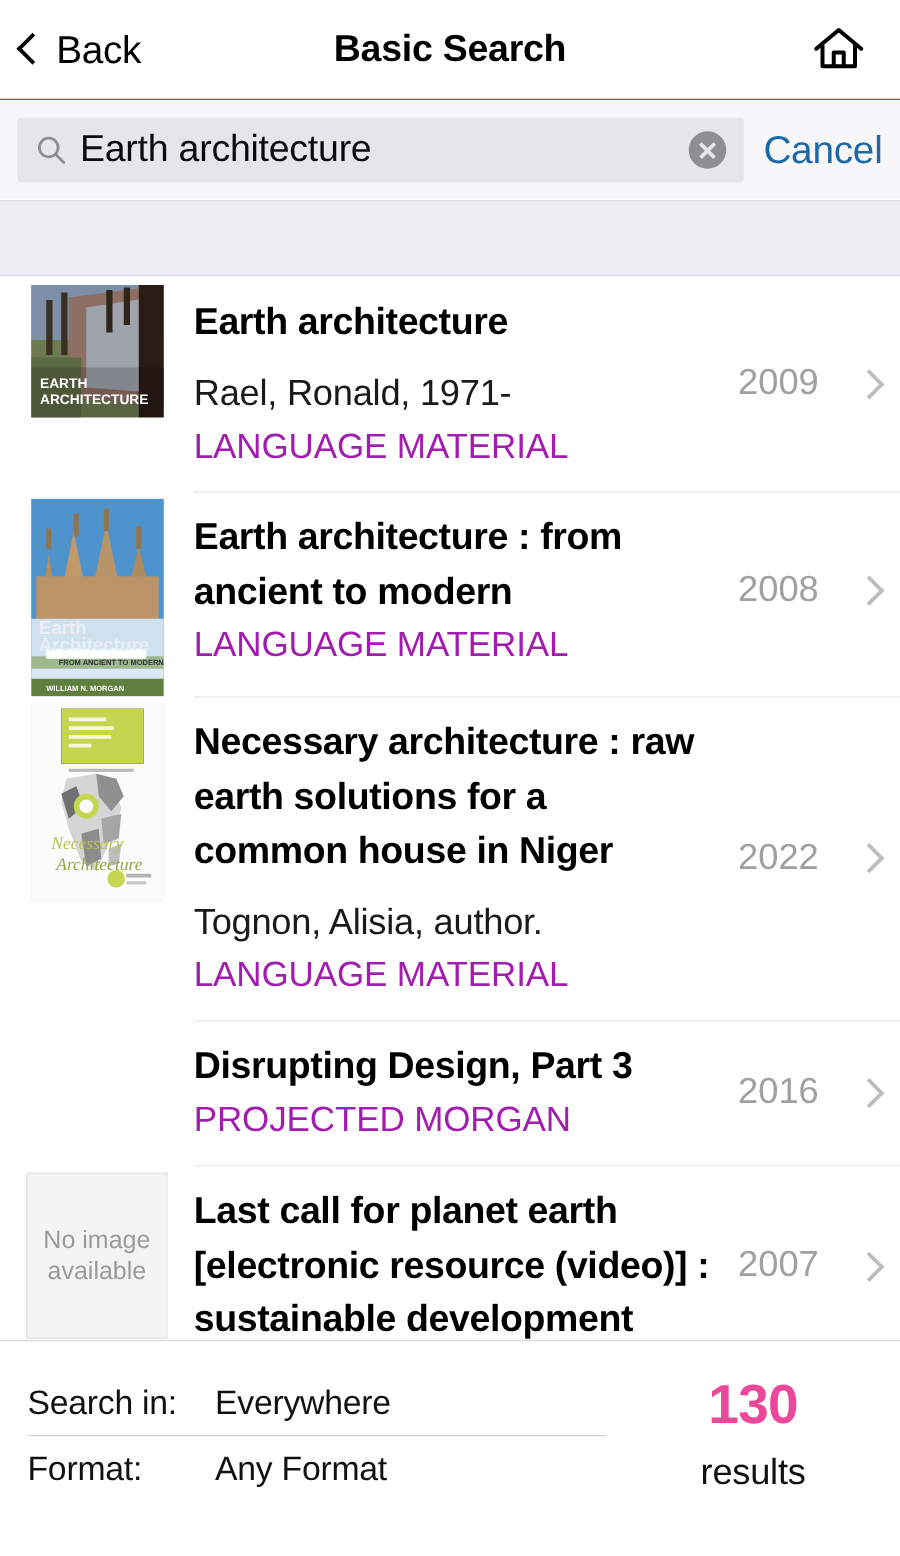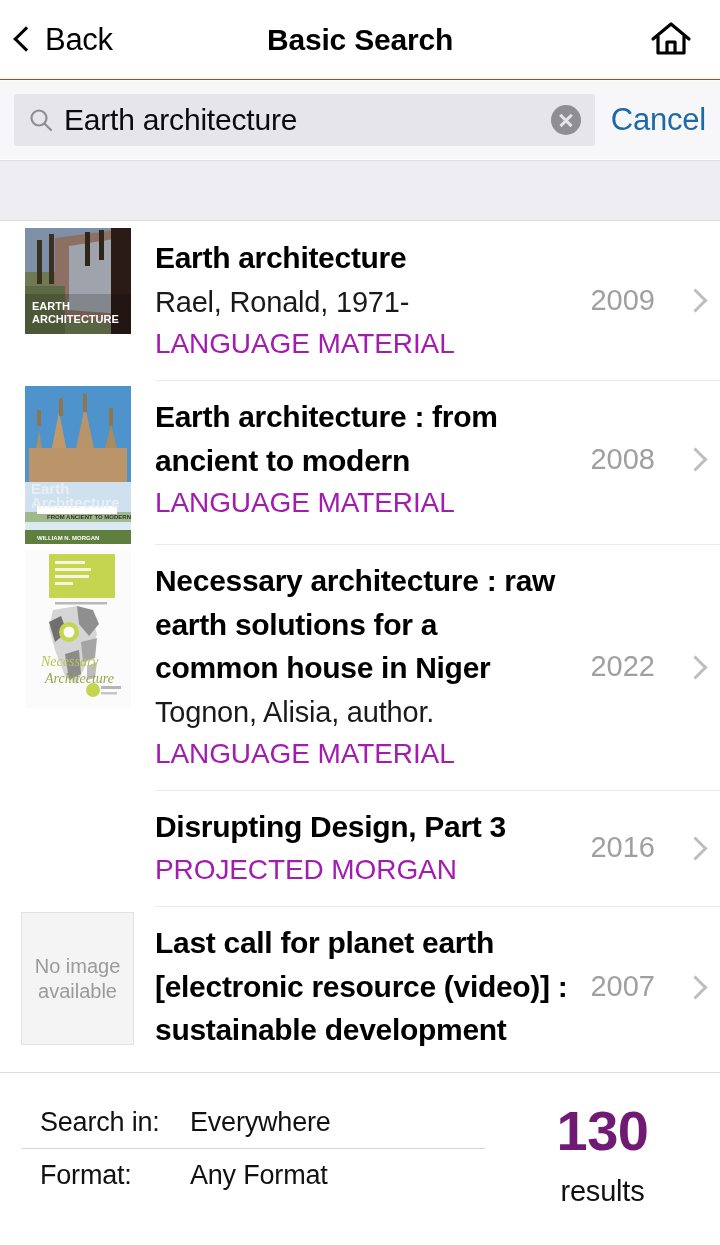--- a/index.html
+++ b/index.html
@@ -202,21 +202,21 @@
     font-weight: bold;
     color: #000;
     line-height: 1.45;
     letter-spacing: -0.3px;
   }
   .r-author {
     font-size: 29px;
     color: #1a1a1a;
     line-height: 1.45;
     letter-spacing: -0.2px;
-    margin-top: 1px;
+    margin-top: 14px;
   }
   .r-type {
     font-size: 28px;
     color: #a21caf;
     line-height: 1.45;
     letter-spacing: -0.1px;
     margin-top: 1px;
   }
   .meta-col {
     flex: 0 0 140px;
@@ -266,39 +266,38 @@
     display: flex;
     align-items: center;
     height: 52px;
   }
   .f-row.first { border-bottom: 1px solid #d4d4d4; }
   .f-label {
     flex: 0 0 150px;
     font-size: 27px;
     color: #111;
     letter-spacing: -0.2px;
-    margin-left: 18px;
   }
   .f-value {
     font-size: 27px;
     color: #111;
     letter-spacing: -0.2px;
   }
   .footer-right {
     flex: 0 0 195px;
     display: flex;
     flex-direction: column;
     align-items: center;
     justify-content: flex-start;
     padding-top: 2px;
   }
   .count-num {
-    font-size: 56px;
+    font-size: 44px;
     font-weight: bold;
-    color: #701a75;
+    color: #ec4899;
     line-height: 1.15;
     letter-spacing: -0.5px;
   }
   .count-label {
     font-size: 29px;
     color: #111;
     letter-spacing: -0.2px;
     margin-top: 12px;
   }
 </style>

